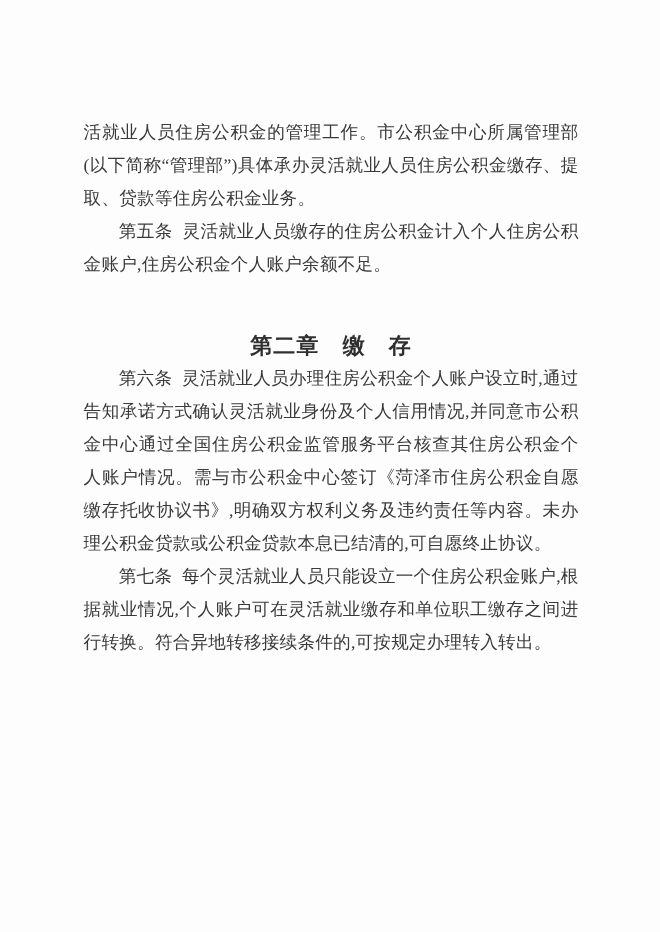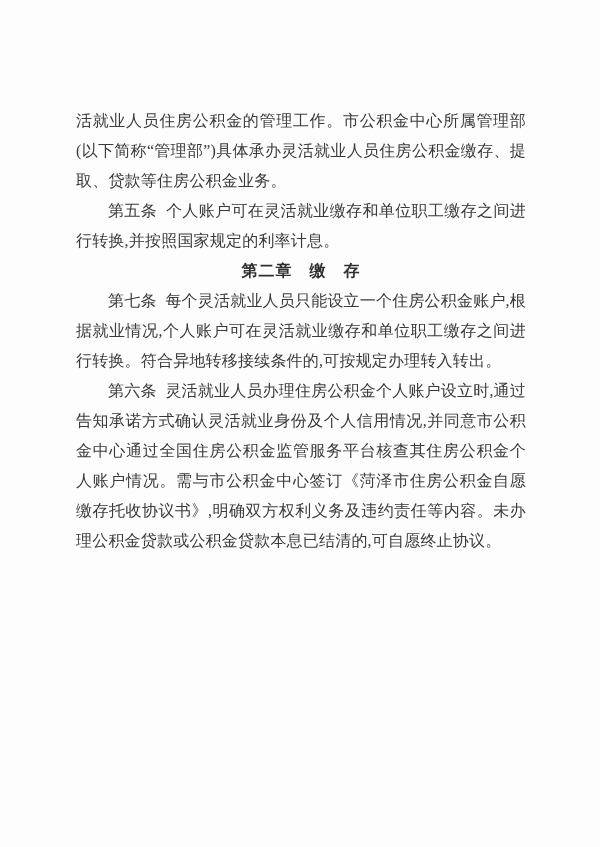--- a/index.html
+++ b/index.html
@@ -35,24 +35,25 @@
   .doc-body p.indent{
     text-indent:2em;
   }
   .lead{
     font-weight:normal;
     margin-right:0.55em;
   }
   .chapter-heading{
     font-weight:bold;
     text-align:center;
-    font-size:16px;
+    font-size:20px;
     line-height:30px;
     letter-spacing:1px;
     color:#2f2f2f;
+    margin-top:44px;
   }
   .page-number{
     position:absolute;
     top:783px;
     right:77px;
     font-size:13px;
     letter-spacing:2px;
     color:var(--footer-ink);
   }
   
@@ -77,24 +78,24 @@
     background:linear-gradient(90deg,#969696 0%,#b9b9b9 70%,rgba(185,185,185,0) 100%);
     opacity:0.75;
   }
 </style>
 </head>
 <body>
 
 <div class="page">
   <main class="doc-body">
       <p class=""><span>活就业人员住房公积金的管理工作。市公积金中心所属管理部(以下简称“管理部”)具体承办灵活就业人员住房公积金缴存、提取、贷款等住房公积金业务。</span></p>
-      <p class="indent"><span class="lead">第五条</span><span>个人账户可在灵活就业缴存和单位职工缴存之间进行转换,并按照国家规定的利率计息。</span></p>
+      <p class="indent"><span class="lead">第五条</span><span>灵活就业人员缴存的住房公积金计入个人住房公积金账户,住房公积金个人账户余额不足。</span></p>
       <div class="chapter-heading">第二章　缴　存</div>
+      <p class="indent"><span class="lead">第六条</span><span>灵活就业人员办理住房公积金个人账户设立时,通过告知承诺方式确认灵活就业身份及个人信用情况,并同意市公积金中心通过全国住房公积金监管服务平台核查其住房公积金个人账户情况。需与市公积金中心签订《菏泽市住房公积金自愿缴存托收协议书》,明确双方权利义务及违约责任等内容。未办理公积金贷款或公积金贷款本息已结清的,可自愿终止协议。</span></p>
       <p class="indent"><span class="lead">第七条</span><span>每个灵活就业人员只能设立一个住房公积金账户,根据就业情况,个人账户可在灵活就业缴存和单位职工缴存之间进行转换。符合异地转移接续条件的,可按规定办理转入转出。</span></p>
-      <p class="indent"><span class="lead">第六条</span><span>灵活就业人员办理住房公积金个人账户设立时,通过告知承诺方式确认灵活就业身份及个人信用情况,并同意市公积金中心通过全国住房公积金监管服务平台核查其住房公积金个人账户情况。需与市公积金中心签订《菏泽市住房公积金自愿缴存托收协议书》,明确双方权利义务及违约责任等内容。未办理公积金贷款或公积金贷款本息已结清的,可自愿终止协议。</span></p>
     </main>
 
   <div class="page-number">- 3 -</div>
 
   <div class="artifact-ghost"></div>
   <div class="artifact-smudge"></div>
   <div class="artifact-edge"></div>
 </div>
 
 </body></html>

